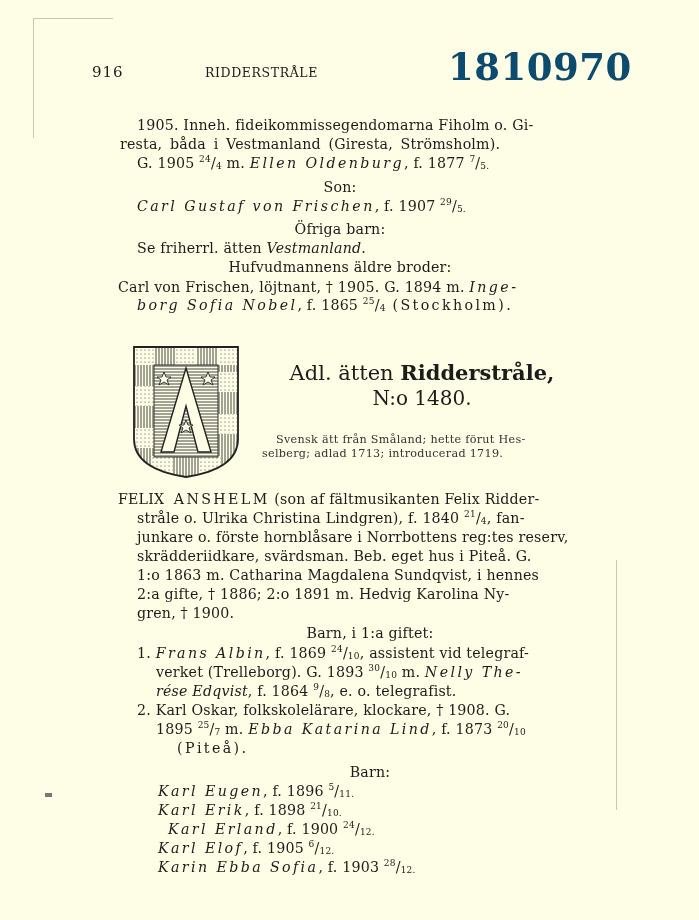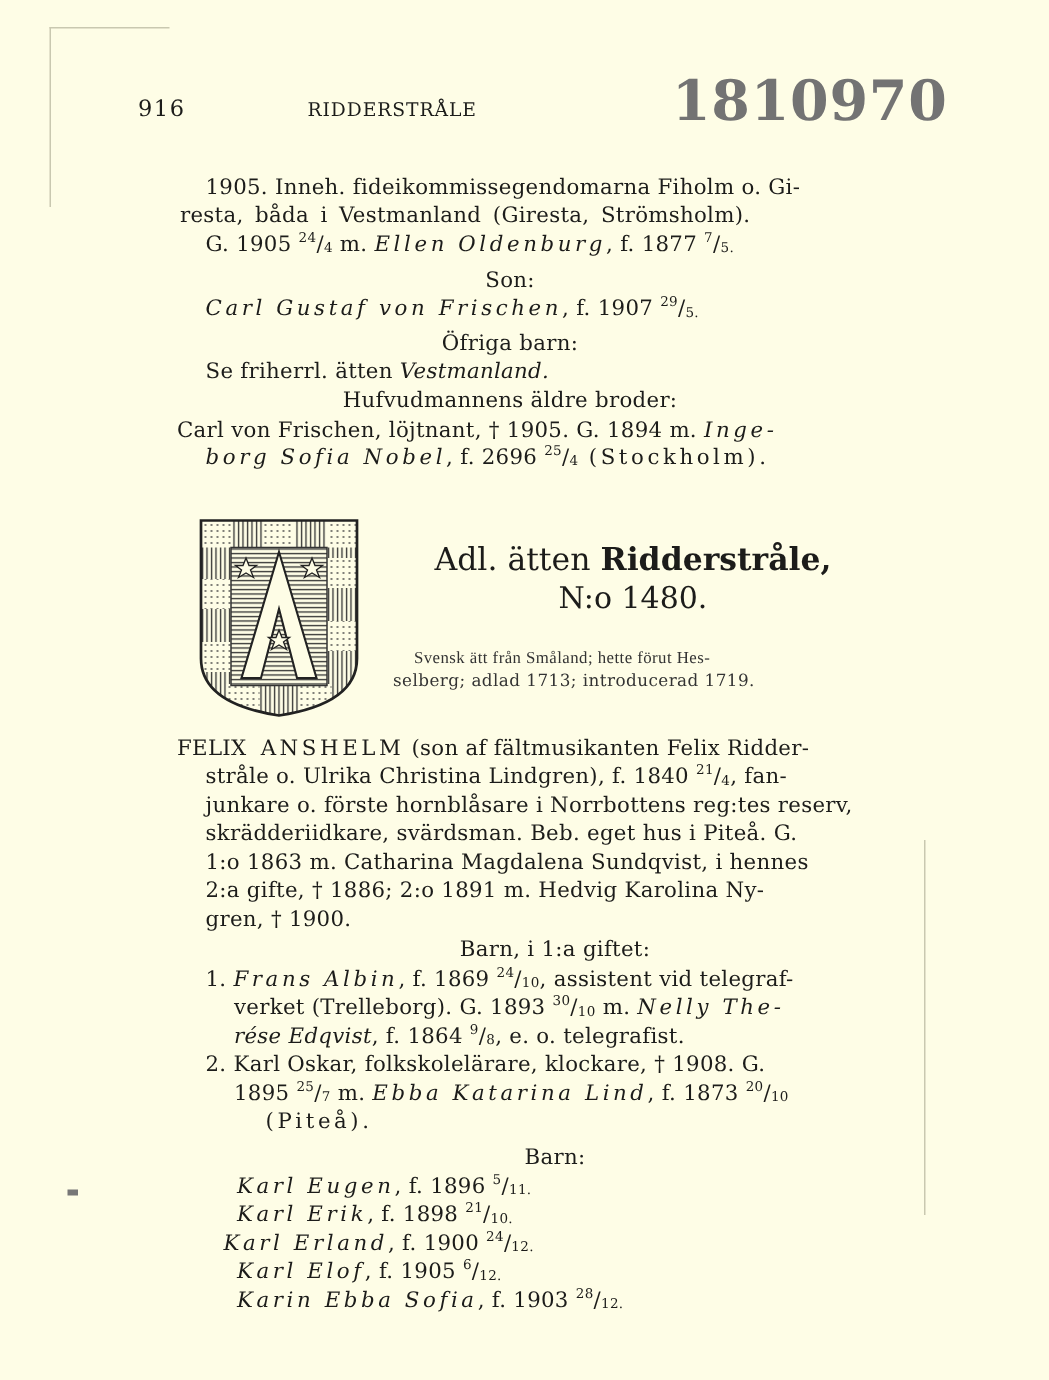--- a/index.html
+++ b/index.html
@@ -6,21 +6,21 @@
   body {
     width: 699px; height: 920px;
     background: #fefde6;
     position: relative; overflow: hidden;
     font-family: "DejaVu Serif", "Liberation Serif", serif;
     color: #1c1c1a;
   }
   .abs { position: absolute; white-space: nowrap; }
   .page-num { left: 92px; top: 63px; font-size: 15px; letter-spacing: 1px; }
   .running-head { left: 205px; top: 65px; font-size: 12.5px; letter-spacing: 0.6px; }
-  .stamp { left: 448px; top: 45px; font-size: 37px; font-weight: bold; letter-spacing: 0.5px; color: #737373; }
+  .stamp { left: 448px; top: 45px; font-size: 37px; font-weight: bold; letter-spacing: 0.5px; color: #0c4a6e; }
   .line { font-size: 14.2px; letter-spacing: 0.2px; }
   .it { font-style: italic; margin-top: 39px; }
   .sp { letter-spacing: 2.4px; }
   sup { font-size: 9px; vertical-align: 6px; line-height: 0; }
   sub { font-size: 9px; vertical-align: -1px; line-height: 0; }
   .center { text-align: center; width: 440px; left: 120px; }
   .head-title { left: 262px; width: 320px; text-align: center; top: 360px; font-size: 21px; }
   .head-title b { font-weight: bold; }
   .head-num { left: 262px; width: 320px; text-align: center; top: 386px; font-size: 20px; }
   .small { font-size: 11.2px; letter-spacing: 0.3px; color: #333; }
@@ -51,21 +51,21 @@
 </div>
 <div class="abs line center" style="top:221px;">Öfriga barn:</div>
 <div class="abs line" style="left:137px; top:240px;">
   <span>Se friherrl. ätten </span><span class="it">Vestmanland.</span>
 </div>
 <div class="abs line center" style="top:259px;">Hufvudmannens äldre broder:</div>
 <div class="abs line" style="left:118px; top:279px;">
   <span>Carl von Frischen, löjtnant, † 1905.   G. 1894 m. </span><span class="it sp">Inge-</span>
 </div>
 <div class="abs line" style="left:137px; top:297px;">
-  <span class="it sp">borg Sofia Nobel</span><span>, f. 2696 </span><sup>25</sup>/<sub>4</sub><span class="sp"> (Stockholm).</span>
+  <span class="it sp">borg Sofia Nobel</span><span>, f. 1865 </span><sup>25</sup>/<sub>4</sub><span class="sp"> (Stockholm).</span>
 </div>
 
 <div class="abs crest">
   <svg width="110" height="136" viewBox="0 0 110 136">
     <defs>
       <pattern id="vlines" width="3" height="3" patternUnits="userSpaceOnUse">
         <rect width="3" height="3" fill="#fefde6"></rect>
           <line x1="1" y1="0" x2="1" y2="3" stroke="#333" stroke-width="0.9"></line>
       </pattern>
       <pattern id="hlines" width="3" height="3" patternUnits="userSpaceOnUse">
@@ -104,21 +104,21 @@
       </g>
     </g>
     <path d="M3,3 H107 V95 Q107,125 55,133 Q3,125 3,95 Z" fill="none" stroke="#222" stroke-width="1.8"></path>
   </svg>
 </div>
 
 <div class="abs head-title">
   <span>Adl. ätten </span><b>Ridderstråle,</b>
 </div>
 <div class="abs head-num">N:o 1480.</div>
-<div class="abs small" style="left:276px; top:433px;font-family:Liberation Serif, serif;">Svensk ätt från Småland; hette förut Hes-</div>
+<div class="abs small" style="left:276px; top:433px;">Svensk ätt från Småland; hette förut Hes-</div>
 <div class="abs small" style="left:262px; top:447px;">selberg; adlad 1713; introducerad 1719.</div>
 
 <div class="abs line" style="left:118px; top:491px;">
   <span>FELIX</span>&nbsp;&nbsp;<span class="sp">ANSHELM</span><span> (son af fältmusikanten Felix Ridder-</span>
 </div>
 <div class="abs line" style="left:137px; top:510px;">
   <span>stråle o. Ulrika Christina Lindgren), f. 1840 </span><sup>21</sup>/<sub>4</sub><span>, fan-</span>
 </div>
 <div class="abs line" style="left:137px; top:529px;text-align:center;">junkare o. förste hornblåsare i Norrbottens reg:tes reserv,</div>
 <div class="abs line" style="left:137px; top:548px;">skrädderiidkare, svärdsman.  Beb. eget hus i Piteå.  G.</div>
@@ -145,21 +145,21 @@
 <div class="abs line sp" style="left:156px; top:740px;margin-left:21px;">(Piteå).</div>
 
 <div class="abs line center" style="top:764px; left:150px;">Barn:</div>
 
 <div class="abs line" style="left:158px; top:783px;">
   <span class="it sp">Karl Eugen</span><span>, f. 1896 </span><sup>5</sup>/<sub>11.</sub>
 </div>
 <div class="abs line" style="left:158px; top:802px;">
   <span class="it sp">Karl Erik</span><span>, f. 1898 </span><sup>21</sup>/<sub>10.</sub>
 </div>
-<div class="abs line" style="left:149px; top:821px;text-align:center;">
+<div class="abs line" style="left:168px; top:821px;text-align:center;">
   <span class="it sp">Karl Erland</span><span>, f. 1900 </span><sup>24</sup>/<sub>12.</sub>
 </div>
 <div class="abs line" style="left:158px; top:840px;">
   <span class="it sp">Karl Elof</span><span>, f. 1905 </span><sup>6</sup>/<sub>12.</sub>
 </div>
 <div class="abs line" style="left:158px; top:859px;">
   <span class="it sp">Karin Ebba Sofia</span><span>, f. 1903 </span><sup>28</sup>/<sub>12.</sub>
 </div>
 
 </body></html>

